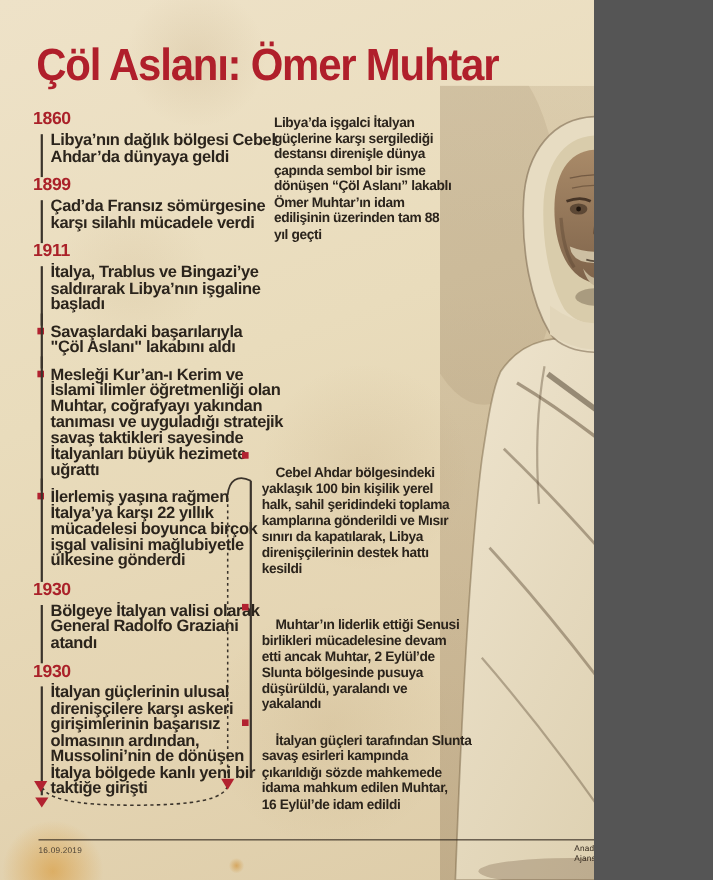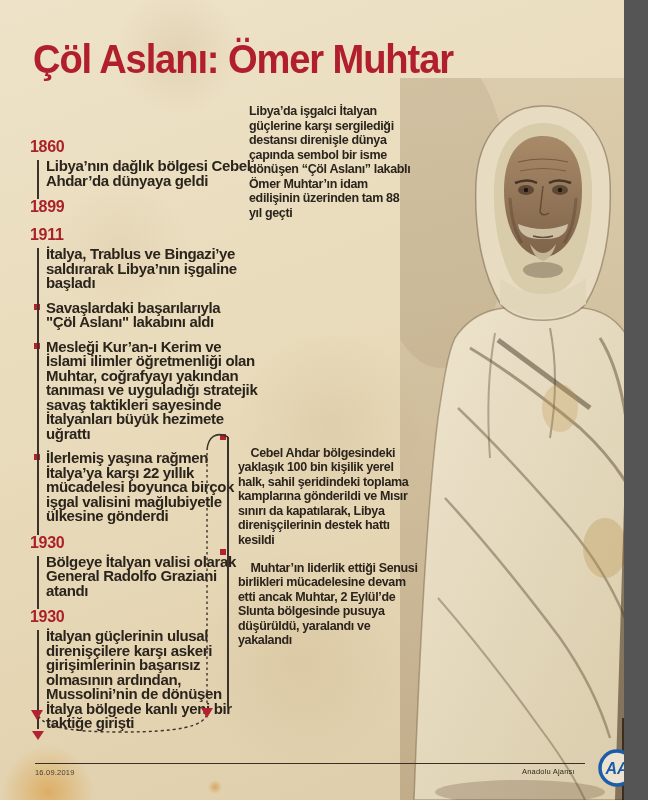--- a/index.html
+++ b/index.html
@@ -1,37 +1,37 @@
 <!DOCTYPE html>
 <html><head>
 <meta charset="utf-8">
 <style>
   html,body{margin:0;padding:0;background:#555;}
   .canvas{
-    position:relative;width:624px;height:800px;overflow:hidden;
+    position:relative;width:540px;height:800px;overflow:hidden;
     font-family:"Liberation Sans",sans-serif;
     background:linear-gradient(160deg,#eee2c8 0%,#e9dcbc 40%,#e4d4b2 72%,#ddcca8 100%);
   }
   .stains{
     position:absolute;inset:0;pointer-events:none;
     background:
       radial-gradient(circle at 48px 792px, rgba(215,145,40,.55), rgba(215,145,40,0) 46px),
       radial-gradient(circle at 215px 787px, rgba(205,135,35,.55), rgba(205,135,35,0) 7px),
       radial-gradient(circle at 178px 52px, rgba(150,112,60,.12), rgba(150,112,60,0) 64px),
       radial-gradient(circle at 332px 425px, rgba(150,112,60,.10), rgba(150,112,60,0) 95px),
       radial-gradient(circle at 120px 250px, rgba(150,112,60,.08), rgba(150,112,60,0) 70px),
       radial-gradient(circle at 300px 660px, rgba(150,115,60,.10), rgba(150,115,60,0) 110px);
   }
   .title{
     position:absolute;left:33px;top:36px;margin:0;
     font-size:41px;font-weight:800;color:#b01f2b;letter-spacing:-1.2px;white-space:nowrap;
   }
   .title span{display:inline-block;transform:scaleX(.93);transform-origin:left center;}
   
-  .col-left{position:absolute;left:30px;top:100px;width:196px;margin-top:38px;}
+  .col-left{position:absolute;left:30px;top:100px;width:196px;}
   .t-entry{position:relative;margin-bottom:10px;}
   .t-year{color:#aa2129;font-size:16px;font-weight:800;letter-spacing:-.3px;margin:10px 0 3px 0;line-height:18px;}
   .t-entry:first-child .t-year{margin-top:0;}
   .t-body{
     position:relative;padding-left:16px;
     font-size:15px;font-weight:700;line-height:14.5px;color:#2b241c;
     letter-spacing:-.35px;white-space:pre;
   }
   .t-body::before{content:"";position:absolute;left:7px;top:1px;bottom:-11px;width:2px;background:#3a332b;}
   .t-entry:last-child .t-body::before{bottom:2px;}
@@ -46,21 +46,21 @@
     position:absolute;left:230px;top:104px;
     font-size:12.5px;font-weight:700;line-height:14.5px;color:#2b241c;
     letter-spacing:-.35px;white-space:pre;margin-left:19px;
   }
   .event{
     position:absolute;left:220px;width:230px;padding-left:18px;
     font-size:12.5px;font-weight:700;line-height:14.5px;color:#2b241c;
     letter-spacing:-.35px;white-space:pre;
   }
   .event .sq{position:absolute;left:0;top:3px;width:6px;height:6px;background:#b22230;}
-  .event.e1{top:431px;}
+  .event.e1{top:408px;}
   .event.e2{top:546px;}
   .event.e3{top:651px;}
   .overlay,.portrait{position:absolute;pointer-events:none;}
   .portrait{left:400px;top:78px;}
   .overlay{left:0;top:0;}
   
   .footer-line{position:absolute;left:35px;top:763px;width:550px;height:1px;background:#3a3025;}
   .footer-date{position:absolute;left:35px;top:768px;font-size:7.5px;color:#4a4034;letter-spacing:.2px;}
   .footer-agency{position:absolute;left:522px;top:767px;font-size:7.5px;color:#33291e;letter-spacing:.2px;}
   .logo{position:absolute;left:596px;top:747px;}
@@ -132,20 +132,22 @@
   <h1 class="title"><span>Çöl Aslanı: Ömer Muhtar</span></h1>
 
   <div class="col-left">
     <div class="t-entry">
       <div class="t-year">1860</div>
       <div class="t-body">Libya’nın dağlık bölgesi Cebel
 Ahdar’da dünyaya geldi</div>
     </div>
     <div class="t-entry">
       <div class="t-year">1899</div>
+      <div class="t-body">Çad’da Fransız sömürgesine
+karşı silahlı mücadele verdi</div>
     </div>
     <div class="t-entry">
       <div class="t-year">1911</div>
       <div class="t-body">İtalya, Trablus ve Bingazi’ye
 saldırarak Libya’nın işgaline
 başladı</div>
     </div>
     <div class="t-entry bullet">
       <div class="t-body">Savaşlardaki başarılarıyla
 "Çöl Aslanı" lakabını aldı</div>
@@ -203,20 +205,27 @@
 kesildi</span>
   </div>
   <div class="event e2">
     <span class="sq"></span><span>Muhtar’ın liderlik ettiği Senusi
 birlikleri mücadelesine devam
 etti ancak Muhtar, 2 Eylül’de
 Slunta bölgesinde pusuya
 düşürüldü, yaralandı ve
 yakalandı</span>
   </div>
+  <div class="event e3">
+    <span class="sq"></span><span>İtalyan güçleri tarafından Slunta
+savaş esirleri kampında
+çıkarıldığı sözde mahkemede
+idama mahkum edilen Muhtar,
+16 Eylül’de idam edildi</span>
+  </div>
 
   <svg class="overlay" width="648" height="800" viewBox="0 0 648 800">
     <path d="M37,710 C37,727 68,732 122,732 C176,732 207,727 207,712" fill="none" stroke="#3a332b" stroke-width="1.4" stroke-dasharray="3,3"></path>
     <polygon points="31,710 43,710 37,720" fill="#b22230"></polygon>
     <polygon points="201,708 213,708 207,718" fill="#b22230"></polygon>
     <path d="M207,703 L207,450" fill="none" stroke="#3a332b" stroke-width="1.4" stroke-dasharray="2.5,3"></path>
     <path d="M207,450 C208,437 216,431 228,437" fill="none" stroke="#3a332b" stroke-width="1.5"></path>
     <path d="M228,437 L228,707" fill="none" stroke="#3a332b" stroke-width="2"></path>
   </svg>
 

